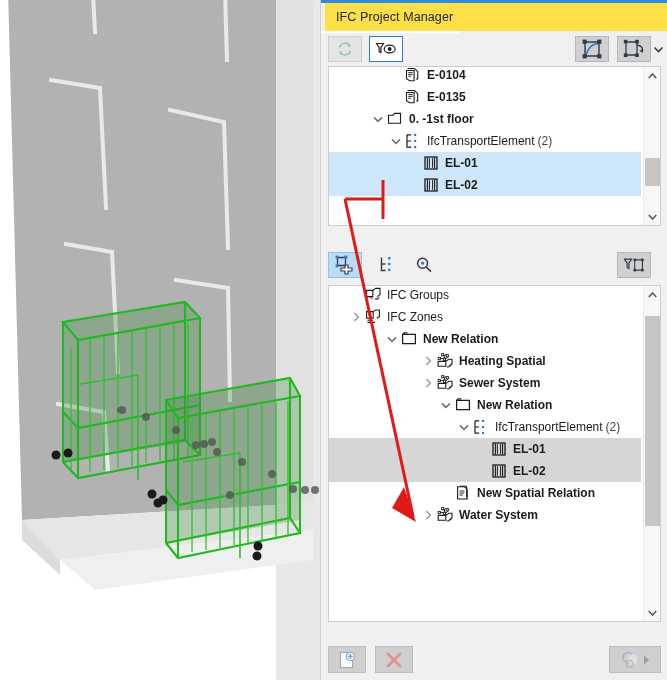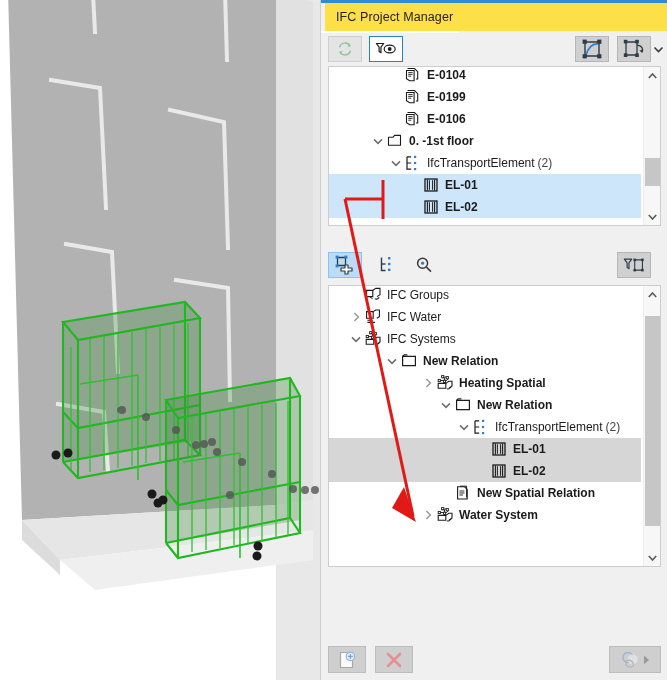--- a/index.html
+++ b/index.html
@@ -93,21 +93,21 @@
   #tree1 { position: absolute; left: 0; top: 0; width: 312px; }
 
   
   #toolbar2 {
     position: absolute; left: 0; top: 248px; width: 347px; height: 34px;
     background: #f0f0f0;
   }
 
   
   #tree2-wrap {
-    position: absolute; left: 7px; top: 285px; width: 333px; height: 282px;
+    position: absolute; left: 7px; top: 285px; width: 333px; height: 337px;
     background: #ffffff; border: 1px solid #cdcdcd;
     overflow: hidden;
   }
   #tree2 { position: absolute; left: 0; top: 0; width: 312px; }
 
   
   .row {
     position: relative;
     height: 22px;
     display: flex; align-items: center;
@@ -352,33 +352,21 @@
           <div class="row">
             <span style="flex:0 0 60px"></span>
             <span class="twisty"></span>
             <span class="ico">
               <svg width="16" height="16" viewBox="0 0 16 16">
                 <path d="M2.5 1.5h7l3.2 3.2v7.3h-1.8" fill="#fff" stroke="#1b1b1b" stroke-width="1.1"></path>
                 <path d="M1.5 3.5h7.6v10.2H4.6L1.5 11.6z" fill="#fff" stroke="#1b1b1b" stroke-width="1.1"></path>
                 <path d="M3.2 5.6h4.4M3.2 7.4h4.4M3.2 9.2h3" stroke="#1b1b1b" stroke-width="0.9"></path>
               </svg>
             </span>
-            <span class="lbl bold">E-0199</span>
-          </div>
-          <div class="row">
-            <span style="flex:0 0 60px"></span>
-            <span class="twisty"></span>
-            <span class="ico">
-              <svg width="16" height="16" viewBox="0 0 16 16">
-                <path d="M2.5 1.5h7l3.2 3.2v7.3h-1.8" fill="#fff" stroke="#1b1b1b" stroke-width="1.1"></path>
-                <path d="M1.5 3.5h7.6v10.2H4.6L1.5 11.6z" fill="#fff" stroke="#1b1b1b" stroke-width="1.1"></path>
-                <path d="M3.2 5.6h4.4M3.2 7.4h4.4M3.2 9.2h3" stroke="#1b1b1b" stroke-width="0.9"></path>
-              </svg>
-            </span>
-            <span class="lbl bold">E-0106</span>
+            <span class="lbl bold">E-0135</span>
           </div>
           <div class="row">
             <span style="flex:0 0 42px"></span>
             <span class="twisty">
               <svg width="10" height="7" viewBox="0 0 10 7">
                 <path d="M1 1.4L5 5.4L9 1.4" fill="none" stroke="#6f6f6f" stroke-width="1.5"></path>
               </svg>
             </span>
             <span class="ico">
               <svg width="16" height="16" viewBox="0 0 16 16">
@@ -506,78 +494,78 @@
                 <path d="M1.4 1L5.4 5L1.4 9" fill="none" stroke="#9a9a9a" stroke-width="1.5"></path>
               </svg>
             </span>
             <span class="ico">
               <svg width="16" height="16" viewBox="0 0 16 16">
                 <path d="M1.6 2.6h6.6v6.6H1.6z" fill="none" stroke="#1b1b1b" stroke-width="1.1"></path>
                 <path d="M8.2 2.6l2.6-1.6h3.6v6.6l-2.6 1.6" fill="none" stroke="#1b1b1b" stroke-width="1.1"></path>
                 <path d="M2.4 11.2h5.4M2.4 13.4h7.6" stroke="#1b1b1b" stroke-width="1.1"></path>
               </svg>
             </span>
-            <span class="lbl">IFC Water</span>
-          </div>
-          <div class="row">
-            <span style="flex:0 0 20px"></span>
+            <span class="lbl">IFC Zones</span>
+          </div>
+          <div class="row">
+            <span style="flex:0 0 56px"></span>
             <span class="twisty">
               <svg width="10" height="7" viewBox="0 0 10 7">
                 <path d="M1 1.4L5 5.4L9 1.4" fill="none" stroke="#6f6f6f" stroke-width="1.5"></path>
+              </svg>
+            </span>
+            <span class="ico">
+              <svg width="16" height="16" viewBox="0 0 16 16">
+                <path d="M1.6 3.4h12.8v9.2H1.6z" fill="#fff" stroke="#1b1b1b" stroke-width="1.2"></path>
+                <path d="M1.6 3.4l1.6-1.6h3.2" fill="none" stroke="#1b1b1b" stroke-width="1.2"></path>
+              </svg>
+            </span>
+            <span class="lbl bold">New Relation</span>
+          </div>
+          <div class="row">
+            <span style="flex:0 0 92px"></span>
+            <span class="twisty">
+              <svg width="7" height="10" viewBox="0 0 7 10">
+                <path d="M1.4 1L5.4 5L1.4 9" fill="none" stroke="#9a9a9a" stroke-width="1.5"></path>
               </svg>
             </span>
             <span class="ico">
               <svg width="16" height="16" viewBox="0 0 16 16">
                 <rect x="4.6" y="0.6" width="2.2" height="2.2" fill="none" stroke="#1b1b1b" stroke-width="0.9"></rect>
                 <rect x="9.2" y="1.6" width="2.2" height="2.2" fill="none" stroke="#1b1b1b" stroke-width="0.9"></rect>
                 <rect x="1.2" y="4.4" width="2.2" height="2.2" fill="none" stroke="#1b1b1b" stroke-width="0.9"></rect>
                 <rect x="6.4" y="5.2" width="2.2" height="2.2" fill="none" stroke="#1b1b1b" stroke-width="0.9"></rect>
                 <path d="M3.4 5.5h3M7.5 5.2V3M5.7 2.8l3.5-1M8.6 6.2l2.4-2.1" stroke="#1b1b1b" stroke-width="0.9"></path>
                 <path d="M1.2 8.4h7.6v4.8H1.2z" fill="none" stroke="#1b1b1b" stroke-width="1.1"></path>
                 <path d="M8.8 8.4l3-2.2h3.2v4.8l-3 2.2" fill="none" stroke="#1b1b1b" stroke-width="1.1"></path>
                 <path d="M9.8 14q3 .6 4.4-2" fill="none" stroke="#1b1b1b" stroke-width="1"></path>
               </svg>
             </span>
-            <span class="lbl">IFC Systems</span>
-          </div>
-          <div class="row">
-            <span style="flex:0 0 56px"></span>
-            <span class="twisty">
-              <svg width="10" height="7" viewBox="0 0 10 7">
-                <path d="M1 1.4L5 5.4L9 1.4" fill="none" stroke="#6f6f6f" stroke-width="1.5"></path>
-              </svg>
-            </span>
-            <span class="ico">
-              <svg width="16" height="16" viewBox="0 0 16 16">
-                <path d="M1.6 3.4h12.8v9.2H1.6z" fill="#fff" stroke="#1b1b1b" stroke-width="1.2"></path>
-                <path d="M1.6 3.4l1.6-1.6h3.2" fill="none" stroke="#1b1b1b" stroke-width="1.2"></path>
-              </svg>
-            </span>
-            <span class="lbl bold">New Relation</span>
+            <span class="lbl bold">Heating Spatial</span>
           </div>
           <div class="row">
             <span style="flex:0 0 92px"></span>
             <span class="twisty">
               <svg width="7" height="10" viewBox="0 0 7 10">
                 <path d="M1.4 1L5.4 5L1.4 9" fill="none" stroke="#9a9a9a" stroke-width="1.5"></path>
               </svg>
             </span>
             <span class="ico">
               <svg width="16" height="16" viewBox="0 0 16 16">
                 <rect x="4.6" y="0.6" width="2.2" height="2.2" fill="none" stroke="#1b1b1b" stroke-width="0.9"></rect>
                 <rect x="9.2" y="1.6" width="2.2" height="2.2" fill="none" stroke="#1b1b1b" stroke-width="0.9"></rect>
                 <rect x="1.2" y="4.4" width="2.2" height="2.2" fill="none" stroke="#1b1b1b" stroke-width="0.9"></rect>
                 <rect x="6.4" y="5.2" width="2.2" height="2.2" fill="none" stroke="#1b1b1b" stroke-width="0.9"></rect>
                 <path d="M3.4 5.5h3M7.5 5.2V3M5.7 2.8l3.5-1M8.6 6.2l2.4-2.1" stroke="#1b1b1b" stroke-width="0.9"></path>
                 <path d="M1.2 8.4h7.6v4.8H1.2z" fill="none" stroke="#1b1b1b" stroke-width="1.1"></path>
                 <path d="M8.8 8.4l3-2.2h3.2v4.8l-3 2.2" fill="none" stroke="#1b1b1b" stroke-width="1.1"></path>
                 <path d="M9.8 14q3 .6 4.4-2" fill="none" stroke="#1b1b1b" stroke-width="1"></path>
               </svg>
             </span>
-            <span class="lbl bold">Heating Spatial</span>
+            <span class="lbl bold">Sewer System</span>
           </div>
           <div class="row">
             <span style="flex:0 0 110px"></span>
             <span class="twisty">
               <svg width="10" height="7" viewBox="0 0 10 7">
                 <path d="M1 1.4L5 5.4L9 1.4" fill="none" stroke="#6f6f6f" stroke-width="1.5"></path>
               </svg>
             </span>
             <span class="ico">
               <svg width="16" height="16" viewBox="0 0 16 16">

